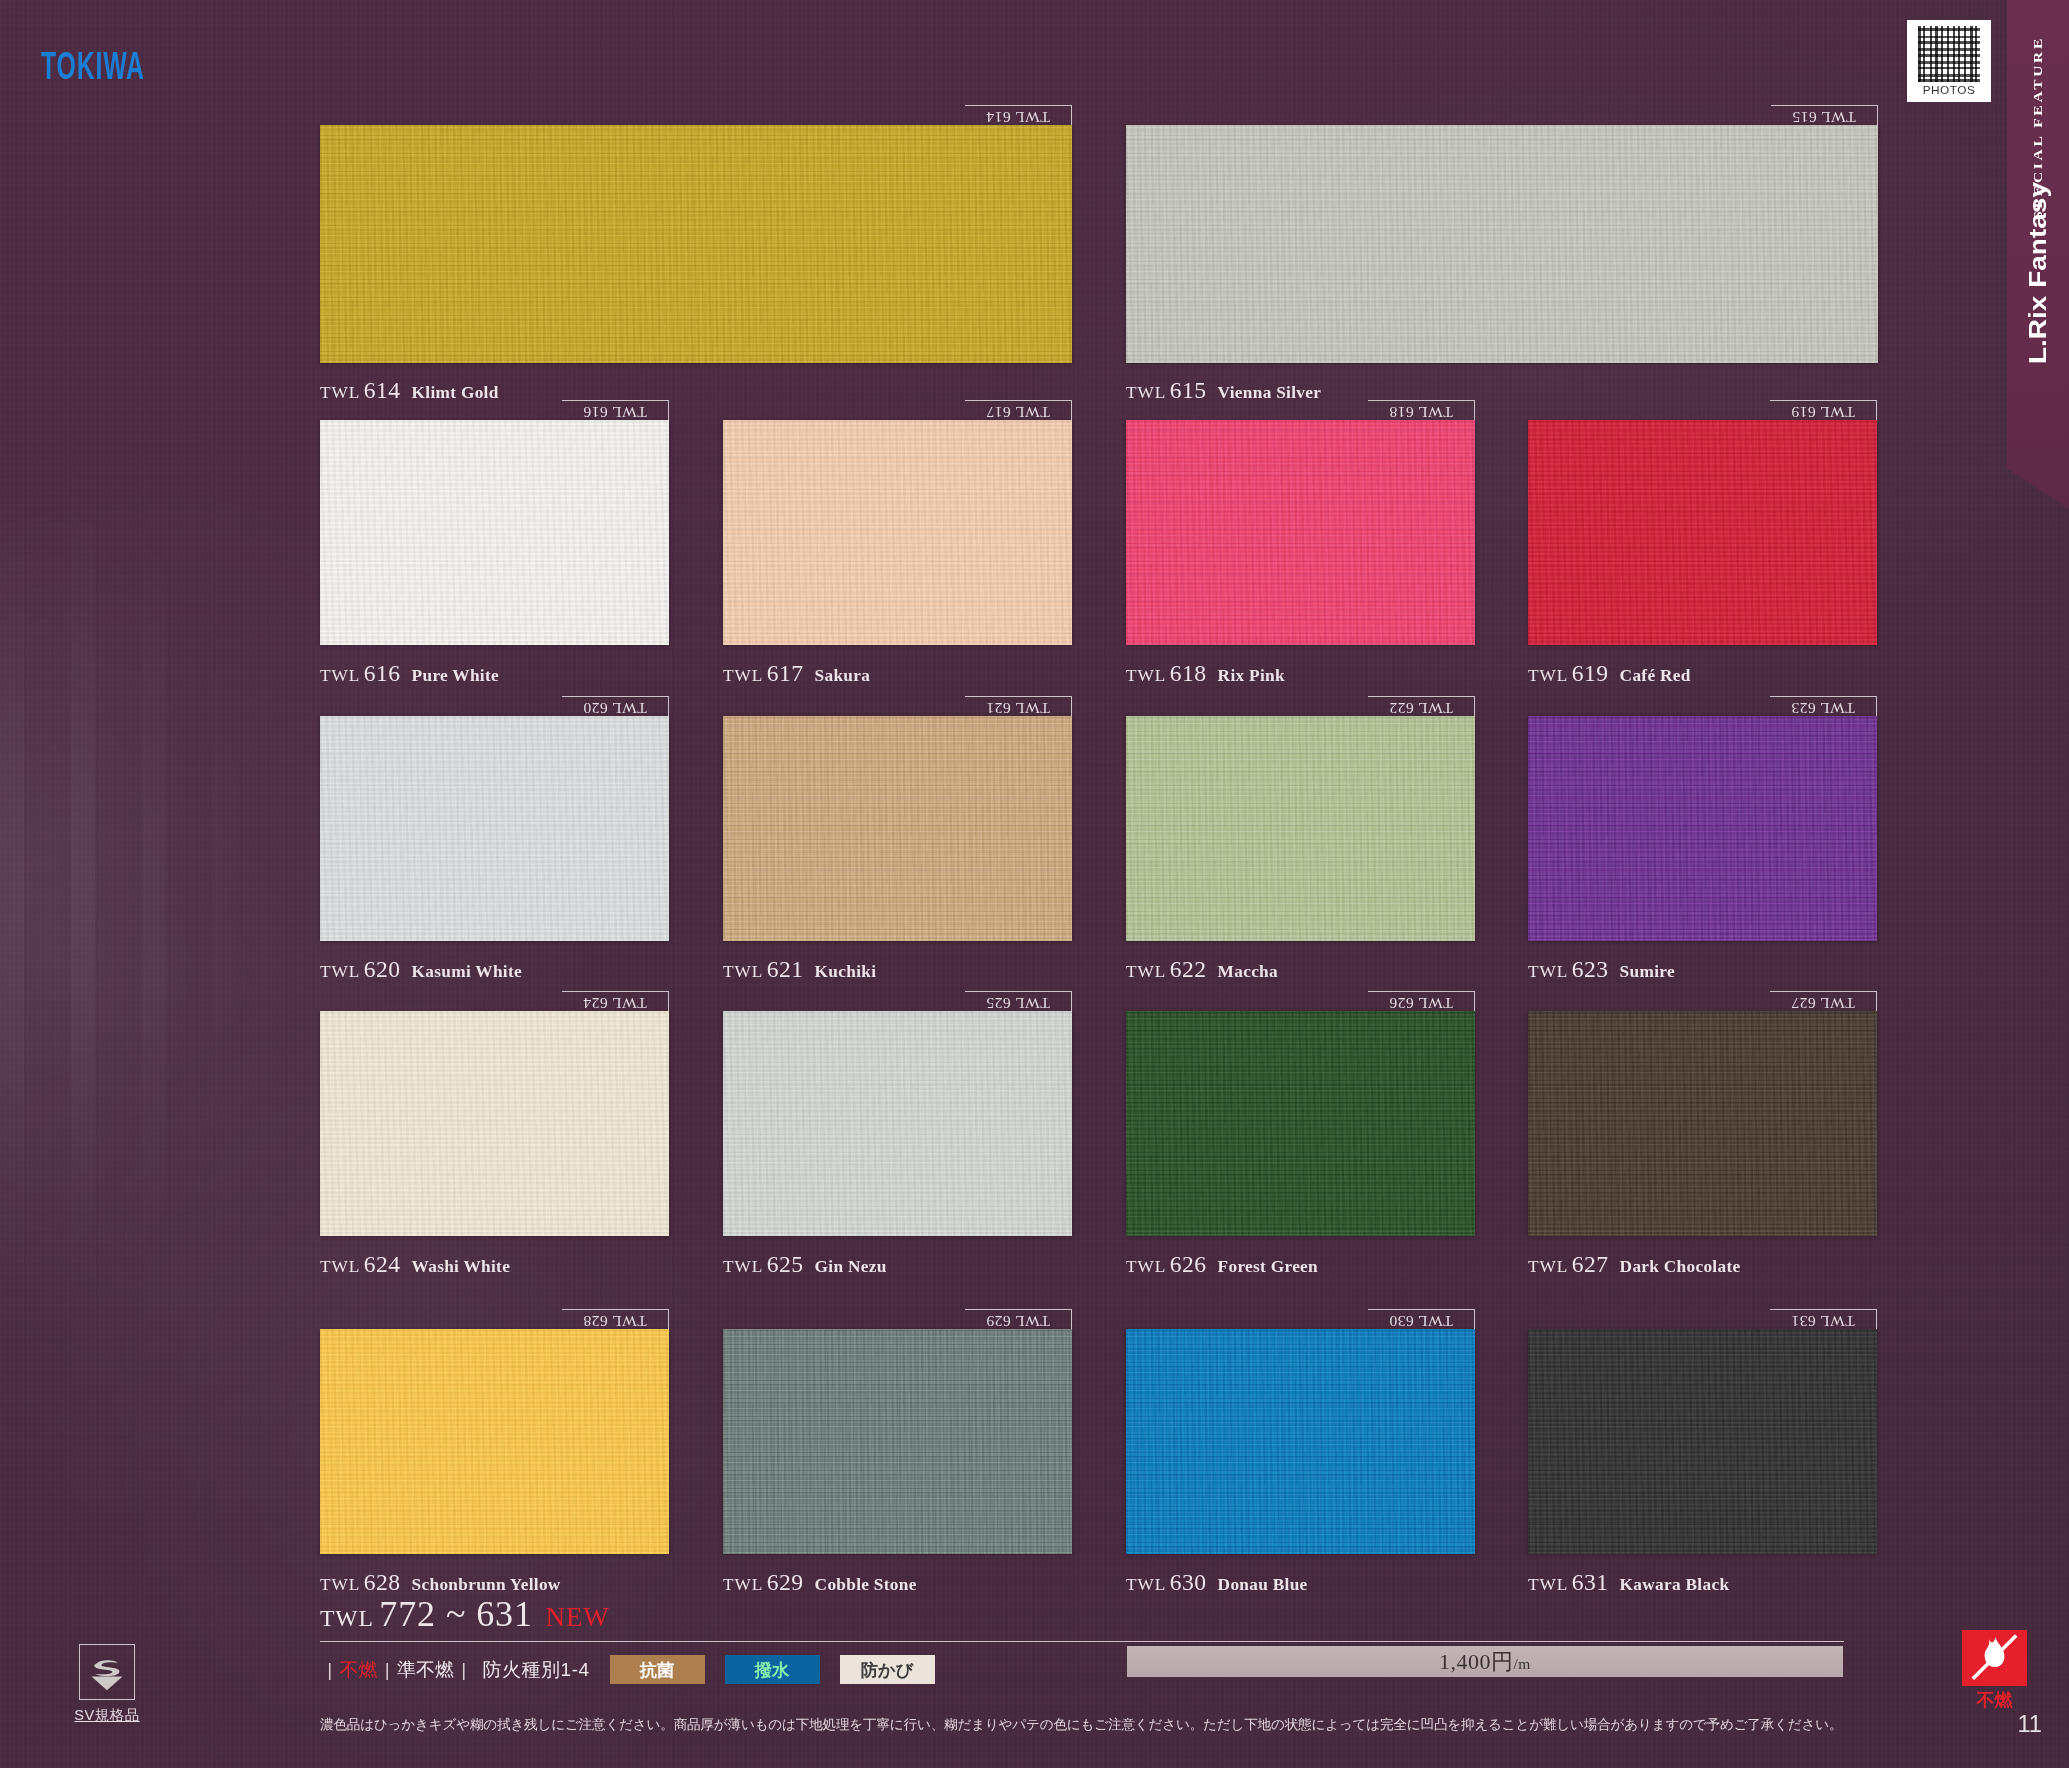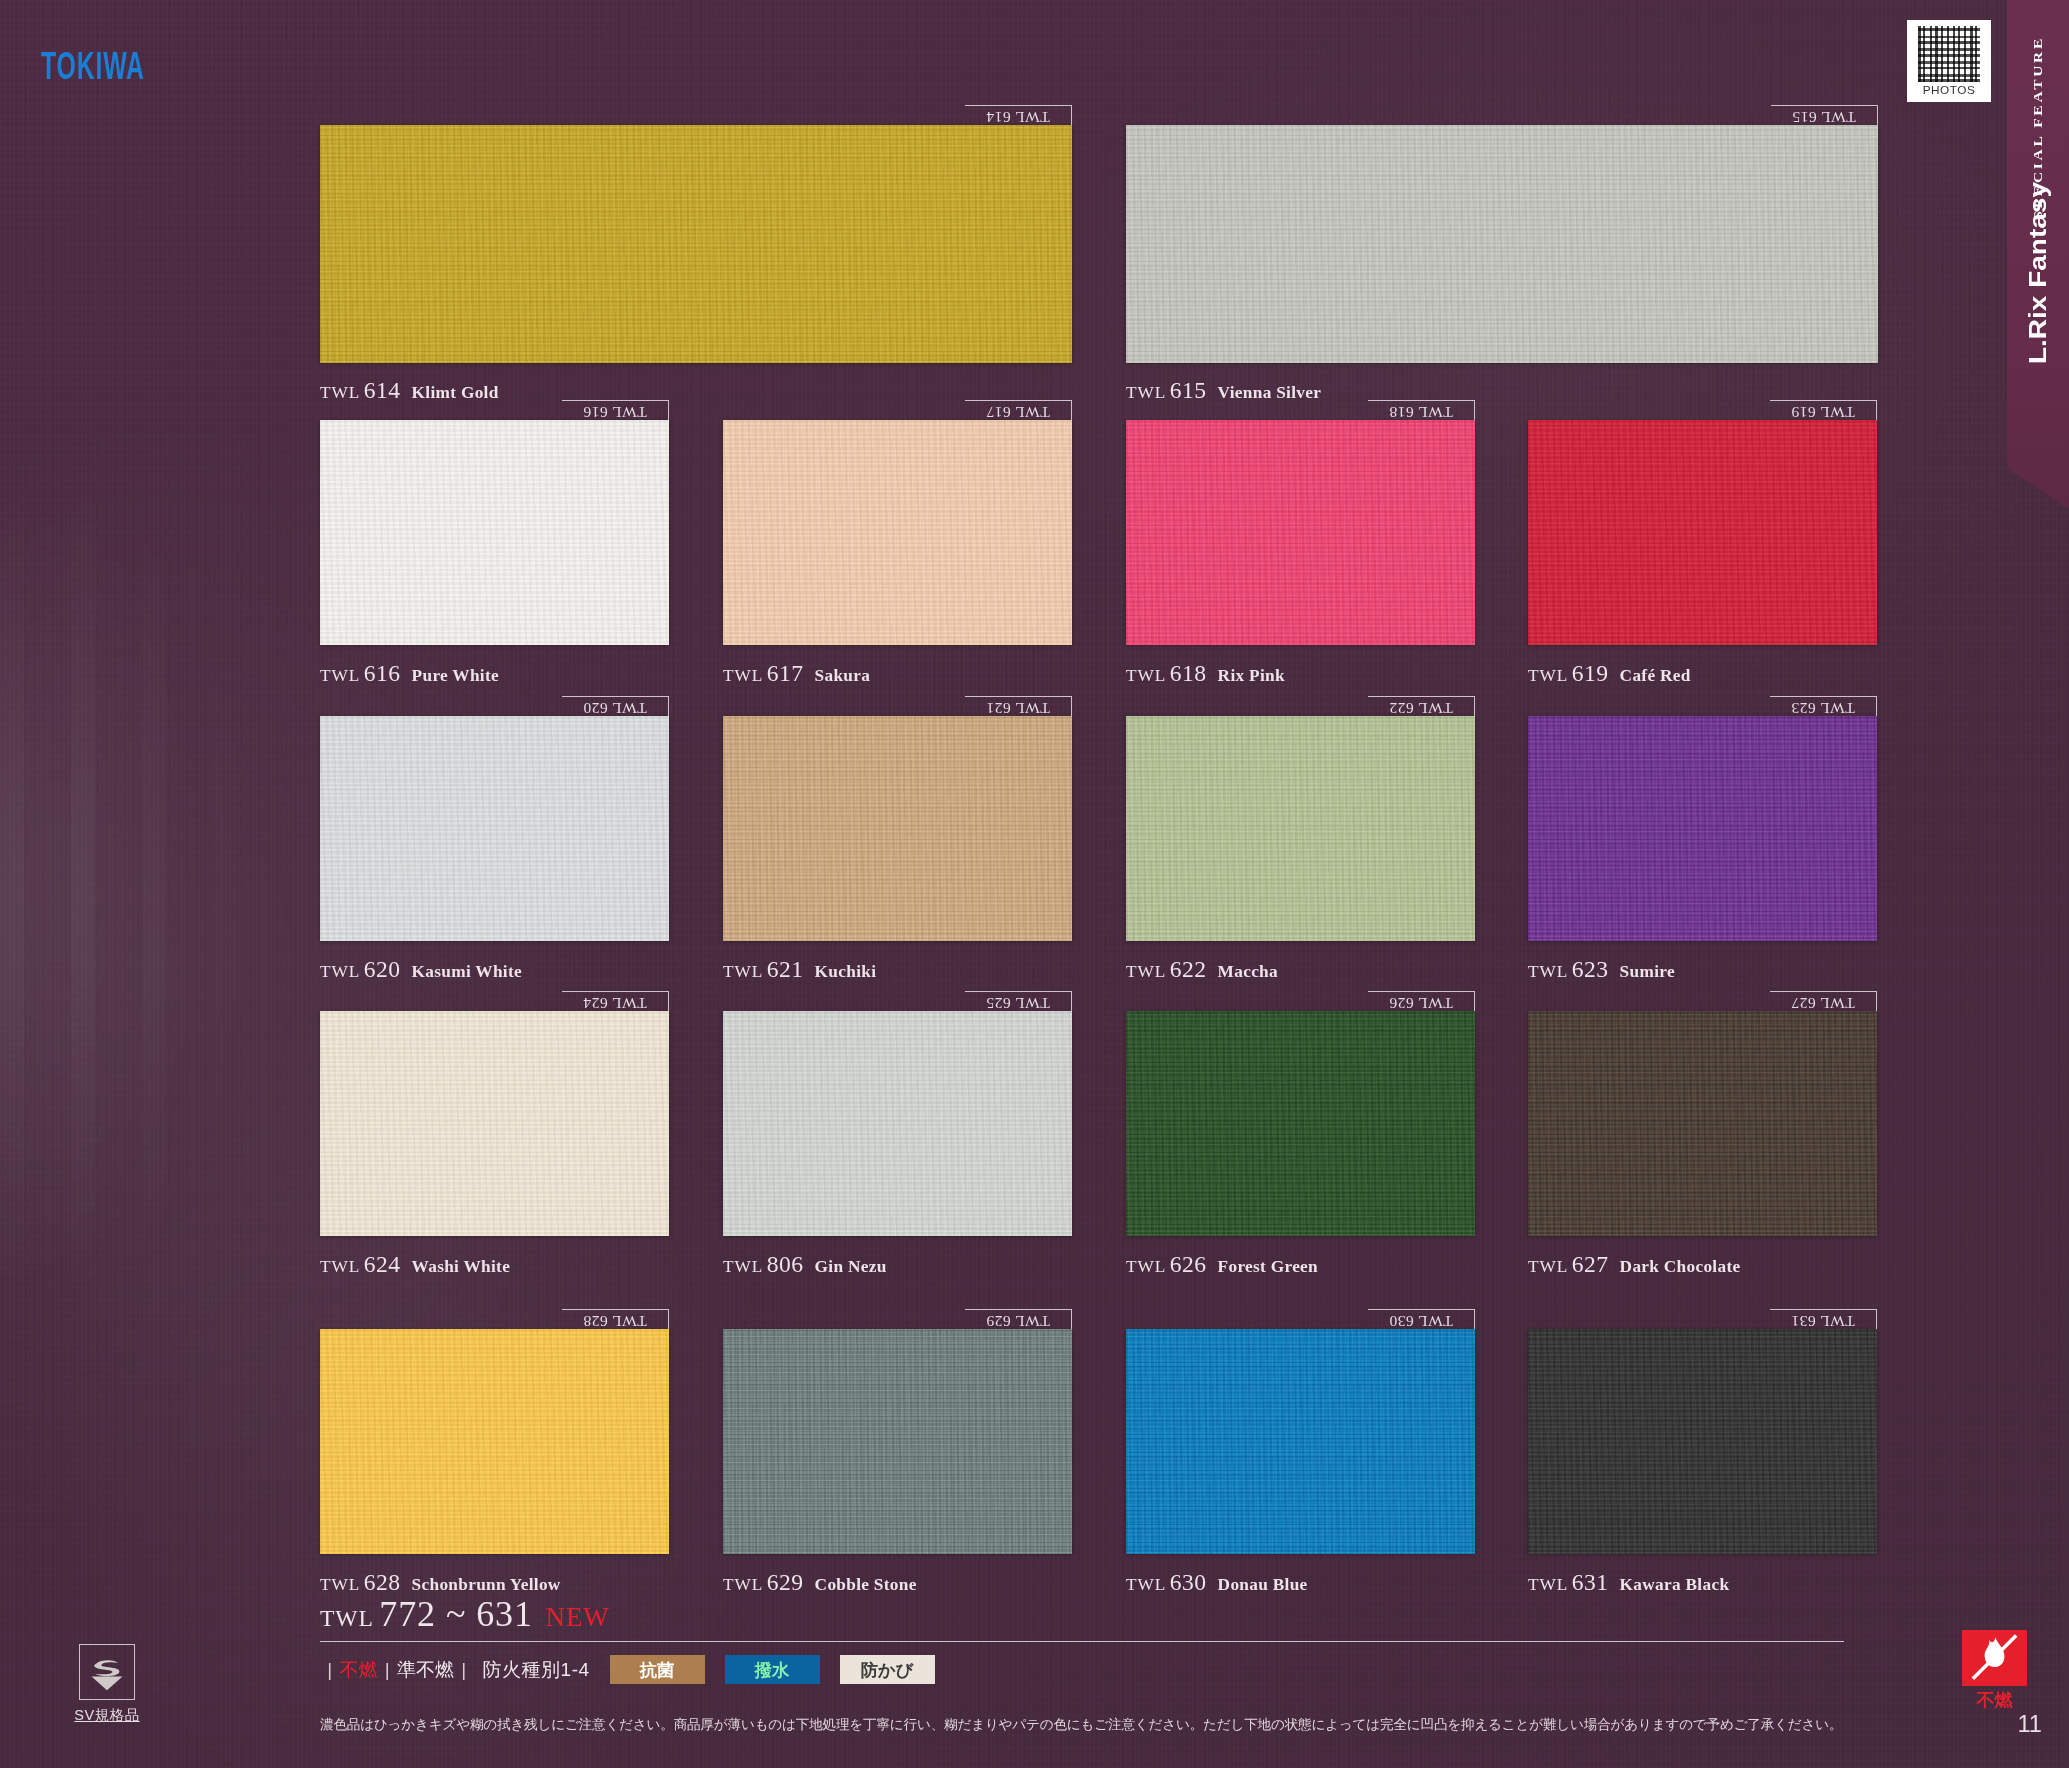--- a/index.html
+++ b/index.html
@@ -376,20 +376,25 @@
         <span>準不燃</span>
         <span class="bar">|</span>
         <span class="fire-cat">防火種別1-4</span>
       </div>
       <span class="badge badge-kokin jp">抗菌</span>
       <span class="badge badge-hassui jp">撥水</span>
       <span class="badge badge-bokabi jp">防かび</span>
     </div>
   </div>
 
+  <div id="price-bar">
+    <div id="price-text">
+      <span>1,400</span><span>円</span><span class="unit">/m</span>
+    </div>
+  </div>
 
   <div id="sv-mark">
     <div id="sv-box">
       <svg width="42" height="42" viewBox="0 0 46 46" aria-hidden="true">
         <path d="M6 28 L40 28 L23 43 Z" fill="#cfcac7"></path>
         <path d="M11 14 c5,-5 20,-5 24,-1 c-6,-1 -16,-1 -18,2 c-1,2 4,2 10,3 c8,1 11,3 9,6 c-3,4 -20,5 -26,1 c7,1 18,1 19,-2 c0,-2 -6,-2 -12,-3 c-8,-1 -10,-4 -6,-6 z" fill="#cfcac7"></path>
       </svg>
     </div>
     <div id="sv-label" class="jp">SV規格品</div>
   </div>
@@ -410,21 +415,21 @@
     <div class="caption" style="left: 1126px; top: 377px;"><span class="cap-twl">TWL</span><span class="cap-num">615</span><span class="cap-name">Vienna Silver</span></div>
     <div class="caption" style="left: 320px; top: 660px;"><span class="cap-twl">TWL</span><span class="cap-num">616</span><span class="cap-name">Pure White</span></div>
     <div class="caption" style="left: 723px; top: 660px;"><span class="cap-twl">TWL</span><span class="cap-num">617</span><span class="cap-name">Sakura</span></div>
     <div class="caption" style="left: 1126px; top: 660px;"><span class="cap-twl">TWL</span><span class="cap-num">618</span><span class="cap-name">Rix Pink</span></div>
     <div class="caption" style="left: 1528px; top: 660px;"><span class="cap-twl">TWL</span><span class="cap-num">619</span><span class="cap-name">Café Red</span></div>
     <div class="caption" style="left: 320px; top: 956px;"><span class="cap-twl">TWL</span><span class="cap-num">620</span><span class="cap-name">Kasumi White</span></div>
     <div class="caption" style="left: 723px; top: 956px;"><span class="cap-twl">TWL</span><span class="cap-num">621</span><span class="cap-name">Kuchiki</span></div>
     <div class="caption" style="left: 1126px; top: 956px;"><span class="cap-twl">TWL</span><span class="cap-num">622</span><span class="cap-name">Maccha</span></div>
     <div class="caption" style="left: 1528px; top: 956px;"><span class="cap-twl">TWL</span><span class="cap-num">623</span><span class="cap-name">Sumire</span></div>
     <div class="caption" style="left: 320px; top: 1251px;"><span class="cap-twl">TWL</span><span class="cap-num">624</span><span class="cap-name">Washi White</span></div>
-    <div class="caption" style="left: 723px; top: 1251px;"><span class="cap-twl">TWL</span><span class="cap-num">806</span><span class="cap-name">Gin Nezu</span></div>
+    <div class="caption" style="left: 723px; top: 1251px;"><span class="cap-twl">TWL</span><span class="cap-num">625</span><span class="cap-name">Gin Nezu</span></div>
     <div class="caption" style="left: 1126px; top: 1251px;"><span class="cap-twl">TWL</span><span class="cap-num">626</span><span class="cap-name">Forest Green</span></div>
     <div class="caption" style="left: 1528px; top: 1251px;"><span class="cap-twl">TWL</span><span class="cap-num">627</span><span class="cap-name">Dark Chocolate</span></div>
     <div class="caption" style="left: 320px; top: 1569px;"><span class="cap-twl">TWL</span><span class="cap-num">628</span><span class="cap-name">Schonbrunn Yellow</span></div>
     <div class="caption" style="left: 723px; top: 1569px;"><span class="cap-twl">TWL</span><span class="cap-num">629</span><span class="cap-name">Cobble Stone</span></div>
     <div class="caption" style="left: 1126px; top: 1569px;"><span class="cap-twl">TWL</span><span class="cap-num">630</span><span class="cap-name">Donau Blue</span></div>
     <div class="caption" style="left: 1528px; top: 1569px;"><span class="cap-twl">TWL</span><span class="cap-num">631</span><span class="cap-name">Kawara Black</span></div>
   </div>
 
 
 </body></html>

